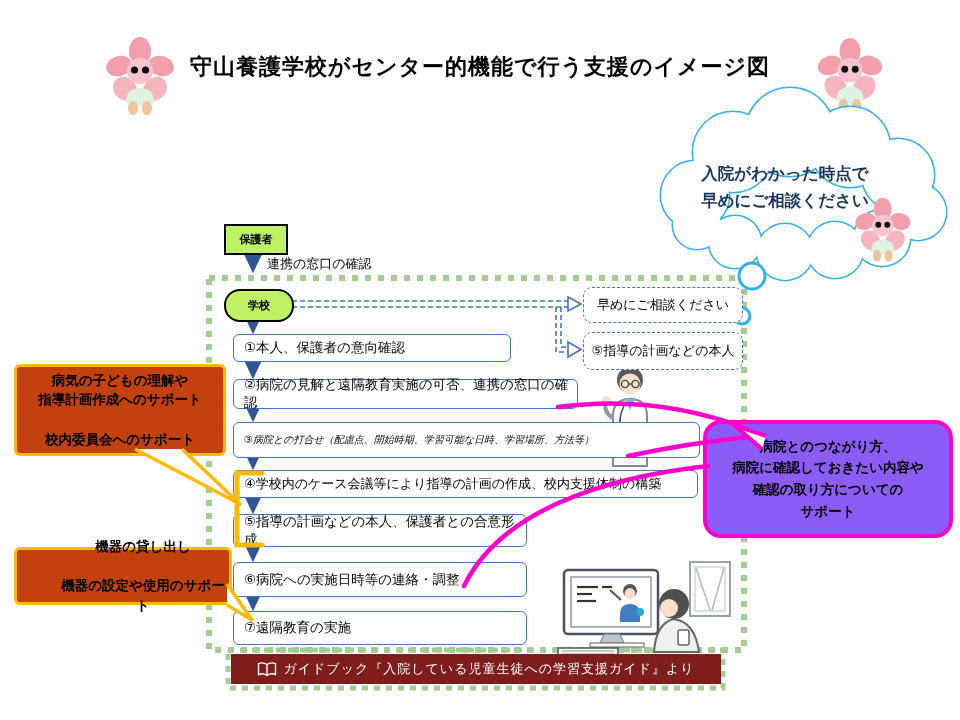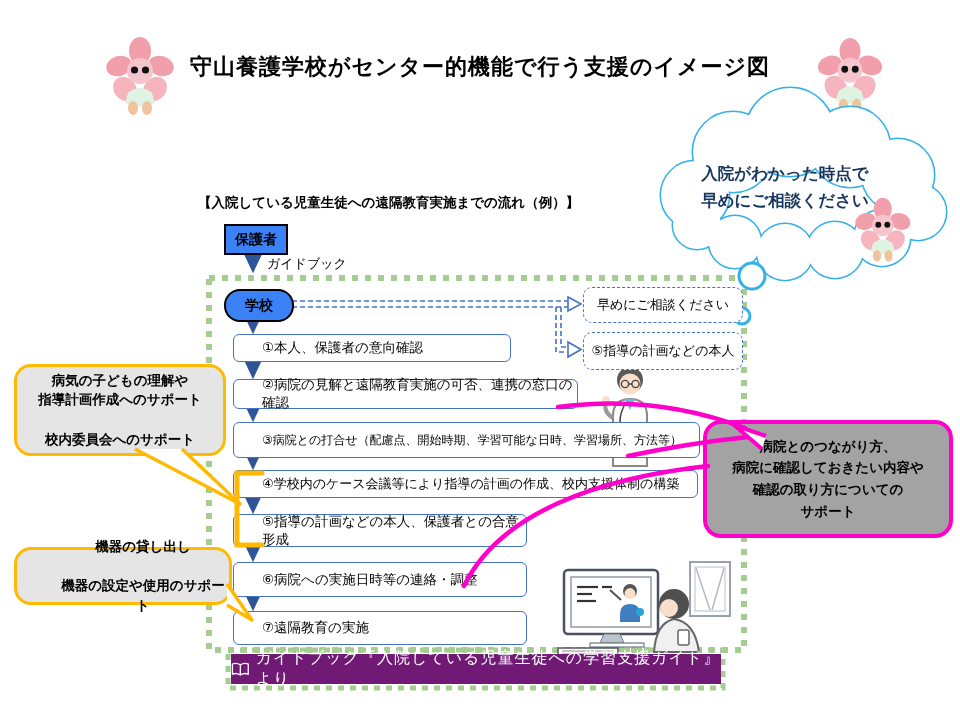--- a/index.html
+++ b/index.html
@@ -11,47 +11,47 @@
   svg.layer{position:absolute;left:0;top:0;width:960px;height:720px;pointer-events:none;}
   #decor-back{z-index:1;}
   .ui{z-index:2;}
   #decor-front{z-index:3;}
   .pre{white-space:pre-line;}
 
   #title{left:140px;top:52px;width:680px;text-align:center;font-size:22px;font-weight:bold;letter-spacing:1px;}
   #cloud-text{left:660px;top:160px;width:250px;text-align:center;font-size:16.5px;font-weight:bold;color:#17365D;line-height:1.65;}
   #flow-heading{left:198px;top:194px;width:420px;font-size:13.5px;font-weight:600;}
 
-  .kbox{background:#3b82f6;border:2px solid #000;display:flex;align-items:center;justify-content:center;font-weight:bold;font-size:14px;}
+  .kbox{background:#bef264;border:2px solid #000;display:flex;align-items:center;justify-content:center;font-weight:bold;font-size:11px;}
   #parent-box{left:224px;top:224px;width:60px;height:27px;}
   #school-box{left:224px;top:289px;width:66px;height:29px;border-radius:16px;}
   #contact-label{left:267px;top:255px;width:140px;font-size:13px;}
 
   .consult{background:#fff;border:1.6px dashed #4472C4;border-radius:9px;display:flex;align-items:center;justify-content:center;font-size:13px;}
   #consult-board{left:583px;top:287px;width:158px;height:34px;}
   #consult-school{left:583px;top:332px;width:158px;height:36px;}
 
-  .step{background:#fff;border:1.6px solid #4472C4;border-radius:6px;display:flex;align-items:center;font-size:13.5px;padding-left:28px;box-sizing:border-box;}
+  .step{background:#fff;border:1.6px solid #4472C4;border-radius:6px;display:flex;align-items:center;font-size:13.5px;padding-left:10px;box-sizing:border-box;}
   #step0{left:233px;top:334px;width:278px;height:28px;}
   #step1{left:233px;top:379px;width:345px;height:30px;}
-  #step2{left:233px;top:422px;width:467px;height:36px;font-size:12px;}
+  #step2{left:233px;top:422px;width:467px;height:36px;font-size:10px;font-style:italic;}
   #step3{left:233px;top:470px;width:465px;height:28px;font-size:13px;}
   #step4{left:233px;top:514px;width:294px;height:33px;}
   #step5{left:233px;top:562px;width:294px;height:35px;}
   #step6{left:233px;top:611px;width:294px;height:34px;}
 
-  .bubble-orange{background:#e5e5e5;border:3.5px solid #FFB900;border-radius:17px;display:flex;align-items:center;justify-content:center;
+  .bubble-orange{background:#c2410c;border:3.5px solid #FFB900;border-radius:6px;display:flex;align-items:center;justify-content:center;
     text-align:center;font-weight:bold;font-size:13.5px;line-height:1.45;box-sizing:border-box;}
   #callout-support{left:14px;top:364px;width:212px;height:92px;}
   #callout-equipment{left:14px;top:547px;width:218px;height:58px;padding-left:40px;}
-  #callout-hospital{left:703px;top:420px;width:250px;height:118px;background:#a3a3a3;border:4px solid #FF00CC;border-radius:18px;
+  #callout-hospital{left:703px;top:420px;width:250px;height:118px;background:#8b5cf6;border:4px solid #FF00CC;border-radius:18px;
     display:flex;align-items:center;justify-content:center;text-align:center;font-weight:bold;font-size:13.5px;line-height:1.6;box-sizing:border-box;}
 
-  #footer-bar{left:231px;top:654px;width:490px;height:30px;background:#701a75;color:#fff;display:flex;align-items:center;justify-content:center;
-    gap:6px;font-size:16px;letter-spacing:1px;}
+  #footer-bar{left:231px;top:654px;width:490px;height:30px;background:#7f1d1d;color:#fff;display:flex;align-items:center;justify-content:center;
+    gap:6px;font-size:13px;letter-spacing:1px;}
 </style>
 </head>
 <body>
 
 <div id="stage">
 
   <svg id="decor-back" class="layer" viewBox="0 0 960 720">
     <defs>
       <marker id="mblue" markerWidth="4.4" markerHeight="4" refX="2.6" refY="2" orient="auto" markerUnits="strokeWidth">
         <path d="M0,0 L4.2,2 L0,4 Z" fill="#2F5597"></path>
@@ -181,24 +181,23 @@
       <circle cx="111" cy="48" r="9" fill="#F9DFC9"></circle>
       <rect x="120" y="70" width="11" height="15" rx="2" fill="#fff" stroke="#666" stroke-width="1.5"></rect>
     </g>
   </svg>
 
   <div id="title" class="abs ui">守山養護学校がセンター的機能で行う支援のイメージ図</div>
 
   <div id="cloud-text" class="abs ui pre">入院がわかった時点で
 早めにご相談ください</div>
 
-  <div id="flow-heading" class="abs ui">【入院している児童生徒への遠隔教育実施までの流れ（例）】</div>
 
   <div id="parent-box" class="abs ui kbox">保護者</div>
-  <div id="contact-label" class="abs ui">ガイドブック</div>
+  <div id="contact-label" class="abs ui">連携の窓口の確認</div>
   <div id="school-box" class="abs ui kbox">学校</div>
 
   <div id="consult-board" class="abs ui consult">早めにご相談ください</div>
   <div id="consult-school" class="abs ui consult">⑤指導の計画などの本人</div>
 
   <div id="step0" class="abs ui step">①本人、保護者の意向確認</div>
   <div id="step1" class="abs ui step">②病院の見解と遠隔教育実施の可否、連携の窓口の確認</div>
   <div id="step2" class="abs ui step">③病院との打合せ（配慮点、開始時期、学習可能な日時、学習場所、方法等）</div>
   <div id="step3" class="abs ui step">④学校内のケース会議等により指導の計画の作成、校内支援体制の構築</div>
   <div id="step4" class="abs ui step">⑤指導の計画などの本人、保護者との合意形成</div>

